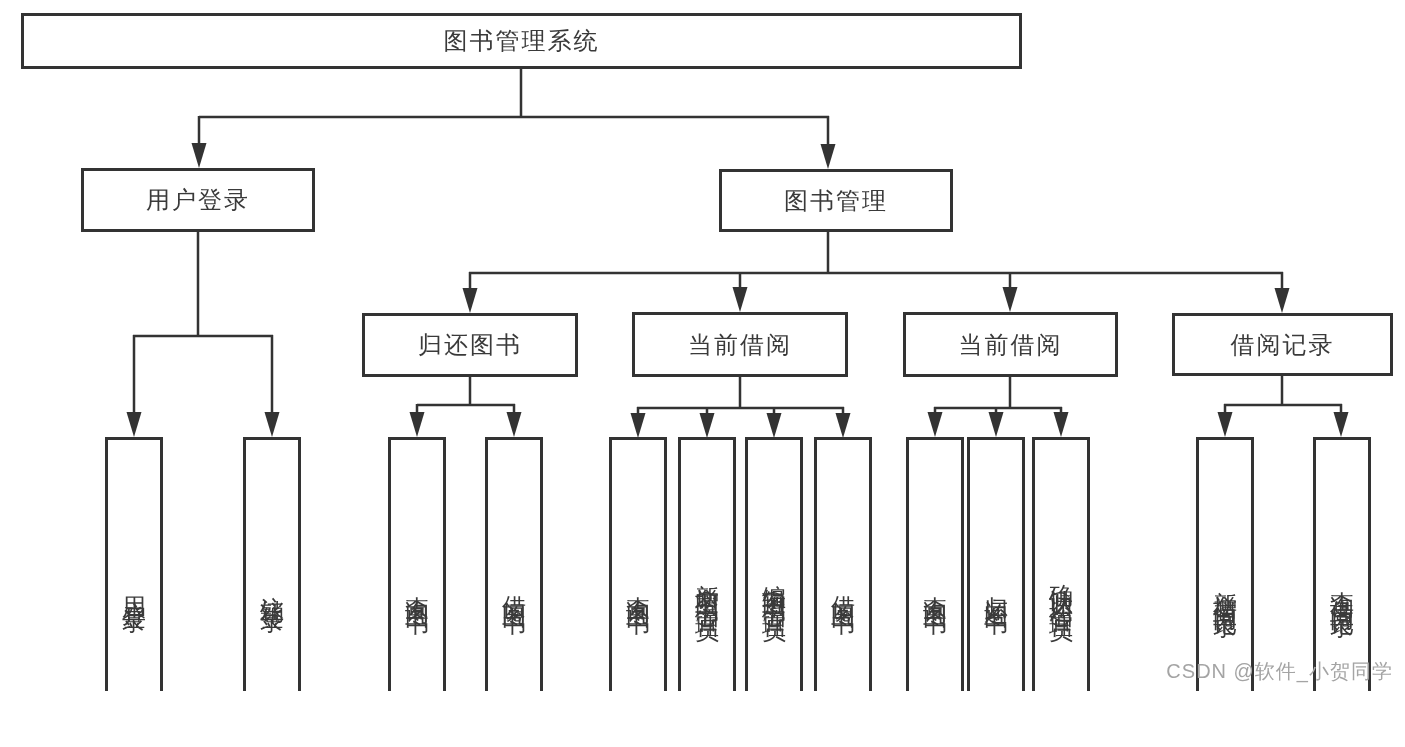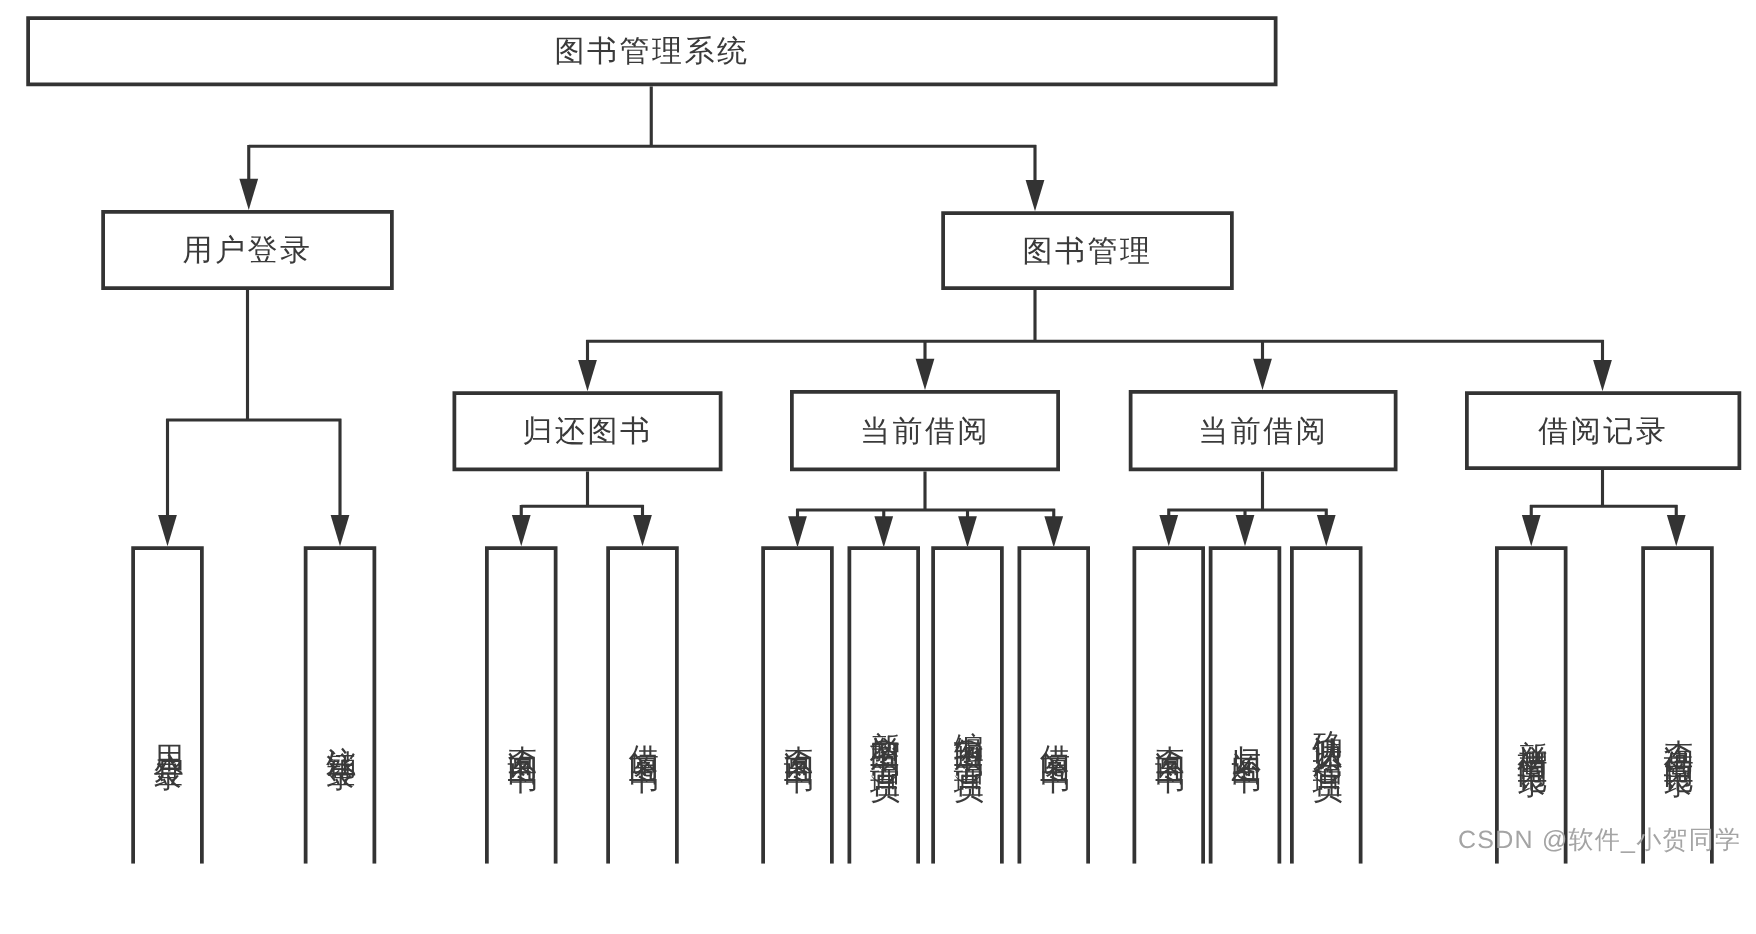--- a/index.html
+++ b/index.html
@@ -22,21 +22,21 @@
     writing-mode:vertical-rl; font-size:24px; letter-spacing:5px;
     line-height:1; white-space:nowrap;
   }
   .watermark {
     position:absolute; right:12px; bottom:6px; z-index:3;
     color:#a4a4a4; font-size:20px; letter-spacing:1px; white-space:nowrap;
   }
   
   .n-root   { left:21px;   top:13px;  width:1001px; height:56px; }
   .n-l2a    { left:81px;   top:168px; width:234px;  height:64px; }
-  .n-l2b    { left:753px;  top:169px; width:234px;  height:63px; }
+  .n-l2b    { left:719px;  top:169px; width:234px;  height:63px; }
   .n-l3a    { left:362px;  top:313px; width:216px;  height:64px; }
   .n-l3b    { left:632px;  top:312px; width:216px;  height:65px; }
   .n-l3c    { left:903px;  top:312px; width:215px;  height:65px; }
   .n-l3d    { left:1172px; top:313px; width:221px;  height:63px; }
   .leaf     { top:437px; width:58px; height:300px; }
   .lf0  { left:105px; }  .lf1  { left:243px; }
   .lf2  { left:388px; }  .lf3  { left:485px; }
   .lf4  { left:609px; }  .lf5  { left:678px; }
   .lf6  { left:745px; }  .lf7  { left:814px; }
   .lf8  { left:906px; }  .lf9  { left:967px; }

